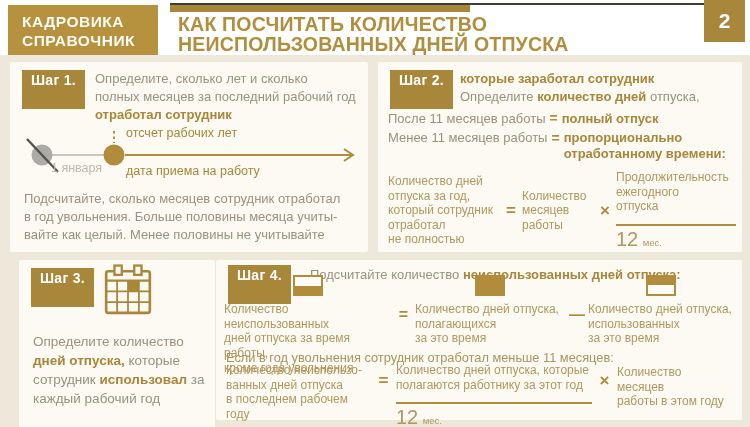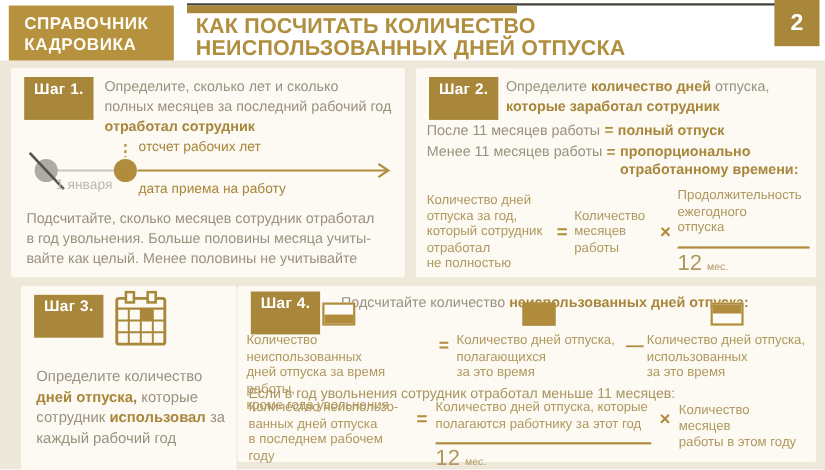--- a/index.html
+++ b/index.html
@@ -82,22 +82,22 @@
   .f2frac { width:196px; }
   .opf2 { margin-top:9px; width:15px; text-align:center; flex:0 0 auto; }
 </style>
 </head>
 <body>
 
 <div class="page">
   <div class="content-bg"></div>
 
   <div class="logo">
+    <div>КАДРОВИКА</div>
     <div>СПРАВОЧНИК</div>
-    <div>КАДРОВИКА</div>
   </div>
   <div class="top-rule"></div>
   <div class="gold-bar"></div>
   <div class="title">
     <div>КАК ПОСЧИТАТЬ КОЛИЧЕСТВО</div>
     <div>НЕИСПОЛЬЗОВАННЫХ ДНЕЙ ОТПУСКА</div>
   </div>
   <div class="page-num">2</div>
 
   <section class="panel panel1">
@@ -122,22 +122,22 @@
     </div>
 
     <div class="s1-note pre">Подсчитайте, сколько месяцев сотрудник отработал
 в год увольнения. Больше половины месяца учиты-
 вайте как целый. Менее половины не учитывайте</div>
   </section>
 
   <section class="panel panel2">
     <span class="badge" style="left:12px;top:8px;">Шаг 2.</span>
     <div class="s2-intro">
+      <div><span class="b">которые заработал сотрудник</span></div>
       <div><span class="n">Определите </span><span class="b">количество дней</span><span class="n"> отпуска,</span></div>
-      <div><span class="b">которые заработал сотрудник</span></div>
     </div>
 
     <div class="s2-rule r1">
       <span class="n">После 11 месяцев работы</span><span class="op-inline">=</span><span class="b">полный отпуск</span>
     </div>
     <div class="s2-rule r2">
       <span class="n" style="white-space:nowrap;">Менее 11 месяцев работы</span>
         <span class="op-inline">=</span>
         <span class="b pre">пропорционально
 отработанному времени:</span>

